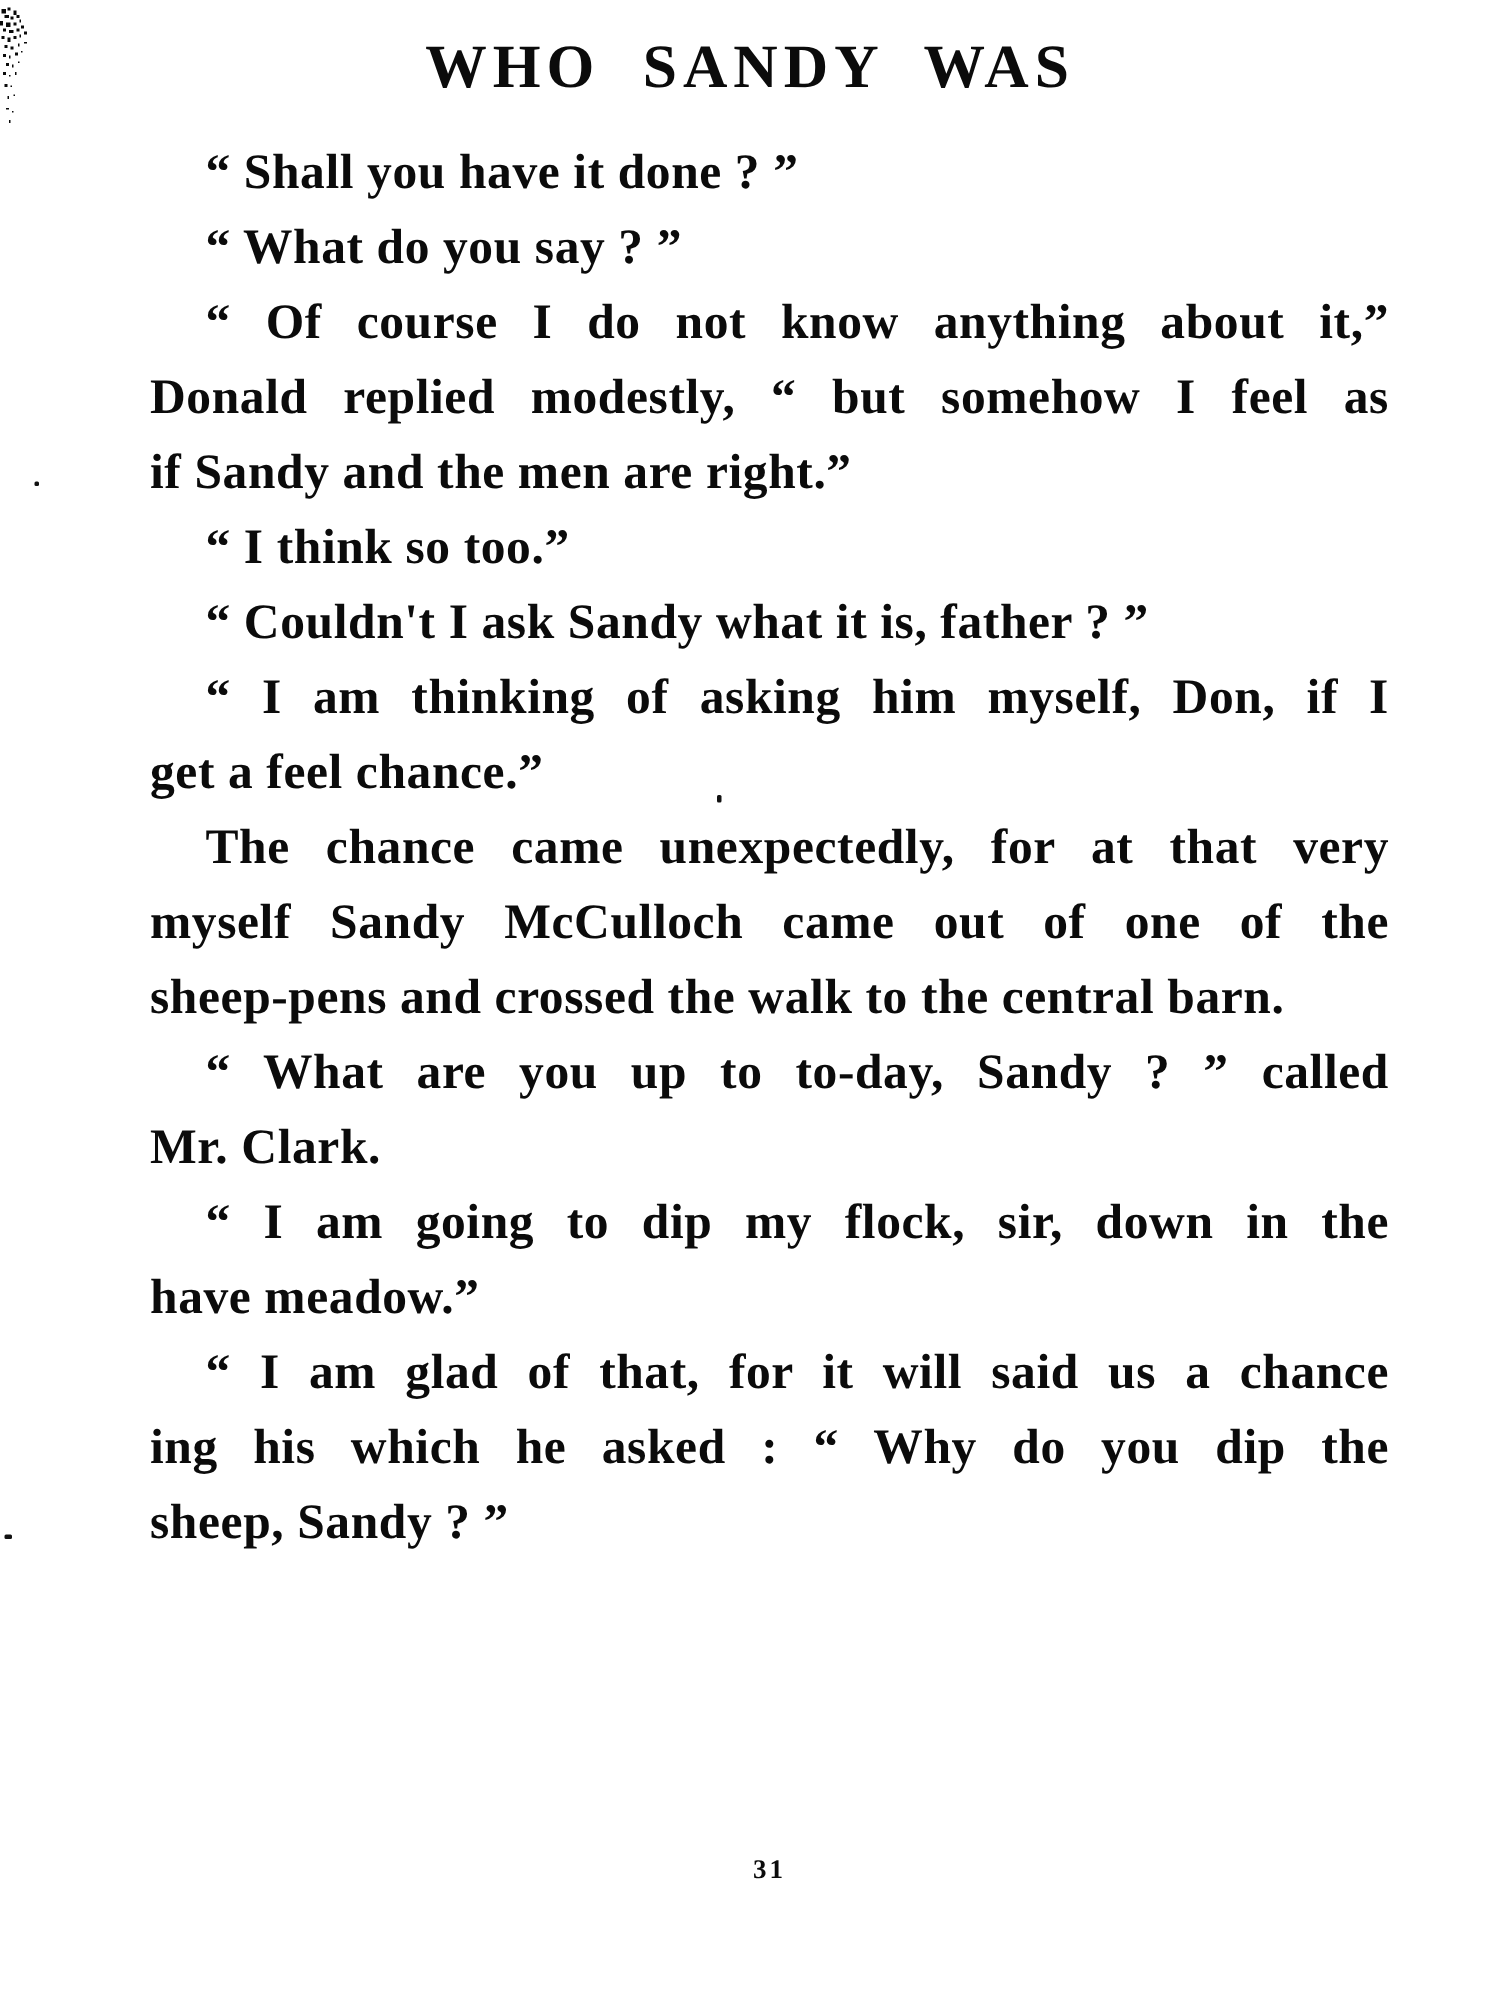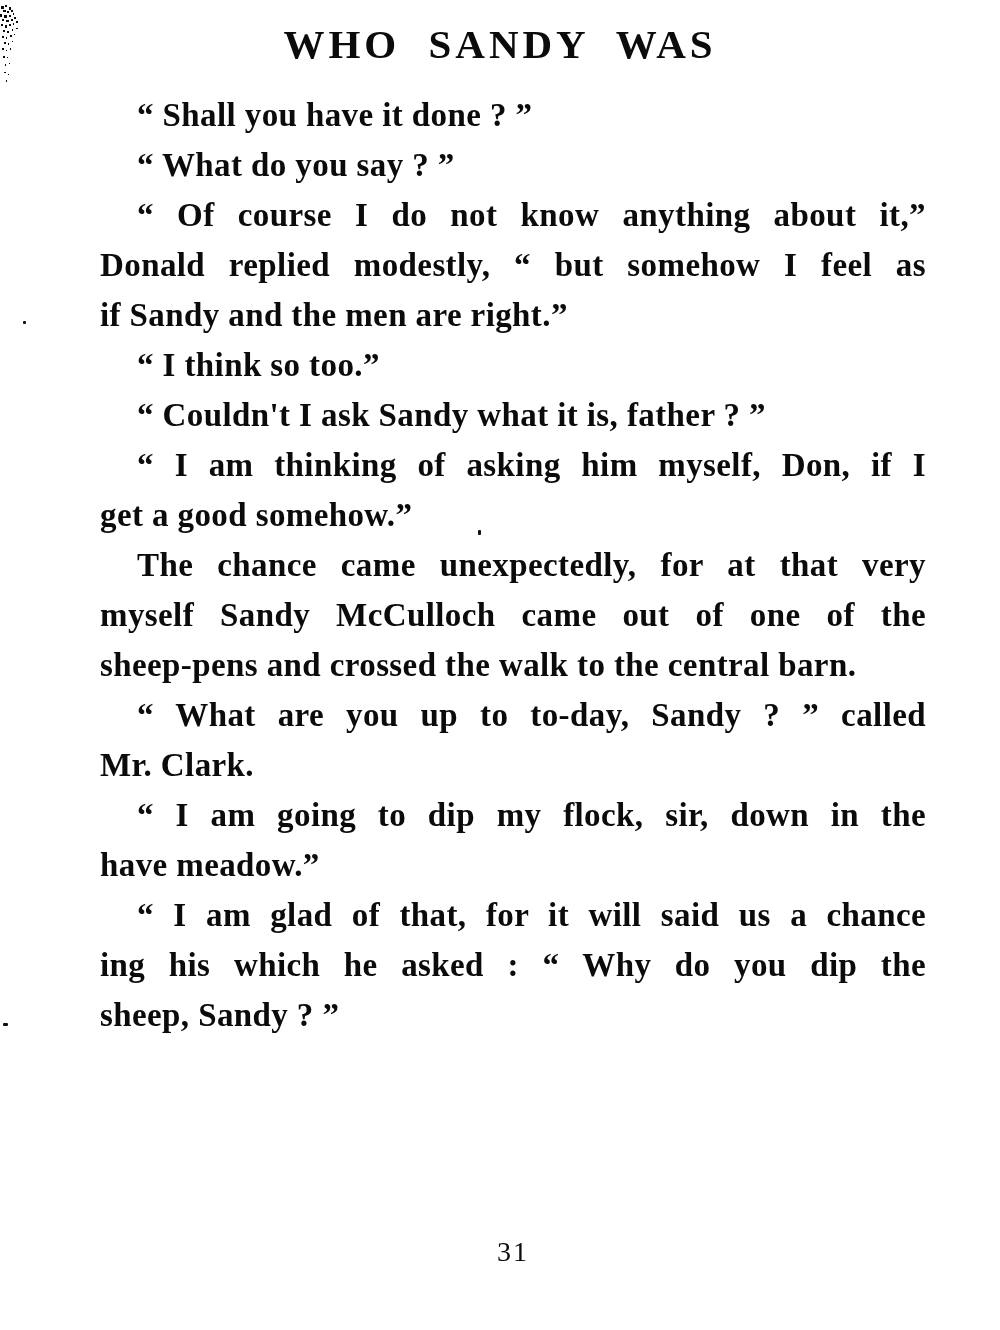--- a/index.html
+++ b/index.html
@@ -43,22 +43,22 @@
   .line.first { text-indent: 37px; }
   .line.fill {
     text-align: justify;
     text-align-last: justify;
   }
   .page-number {
     position: absolute;
     top: 1236px; left: 100px;
     width: 826px;
     text-align: center;
-    font-size: 28px;
-    font-weight: 400;
+    font-size: 18px;
+    font-weight: 700;
     letter-spacing: 2px;
   }
   .smudge {
     position: absolute;
     top: 4px; left: 0;
   }
   .speck {
     position: absolute;
     background: #111;
     border-radius: 1px;
@@ -136,21 +136,21 @@
         <div class="line">if Sandy and the men are right.”</div>
       </div>
       <div class="paragraph">
         <div class="line first">“ I think so too.”</div>
       </div>
       <div class="paragraph">
         <div class="line first">“ Couldn't I ask Sandy what it is, father ? ”</div>
       </div>
       <div class="paragraph">
         <div class="line first fill">“ I am thinking of asking him myself, Don, if I</div>
-        <div class="line">get a good somehow.”</div>
+        <div class="line">get a feel chance.”</div>
       </div>
       <div class="paragraph">
         <div class="line first fill">The chance came unexpectedly, for at that very</div>
         <div class="line fill">myself Sandy McCulloch came out of one of the</div>
         <div class="line">sheep-pens and crossed the walk to the central barn.</div>
       </div>
       <div class="paragraph">
         <div class="line first fill">“ What are you up to to-day, Sandy ? ” called</div>
         <div class="line">Mr. Clark.</div>
       </div>

